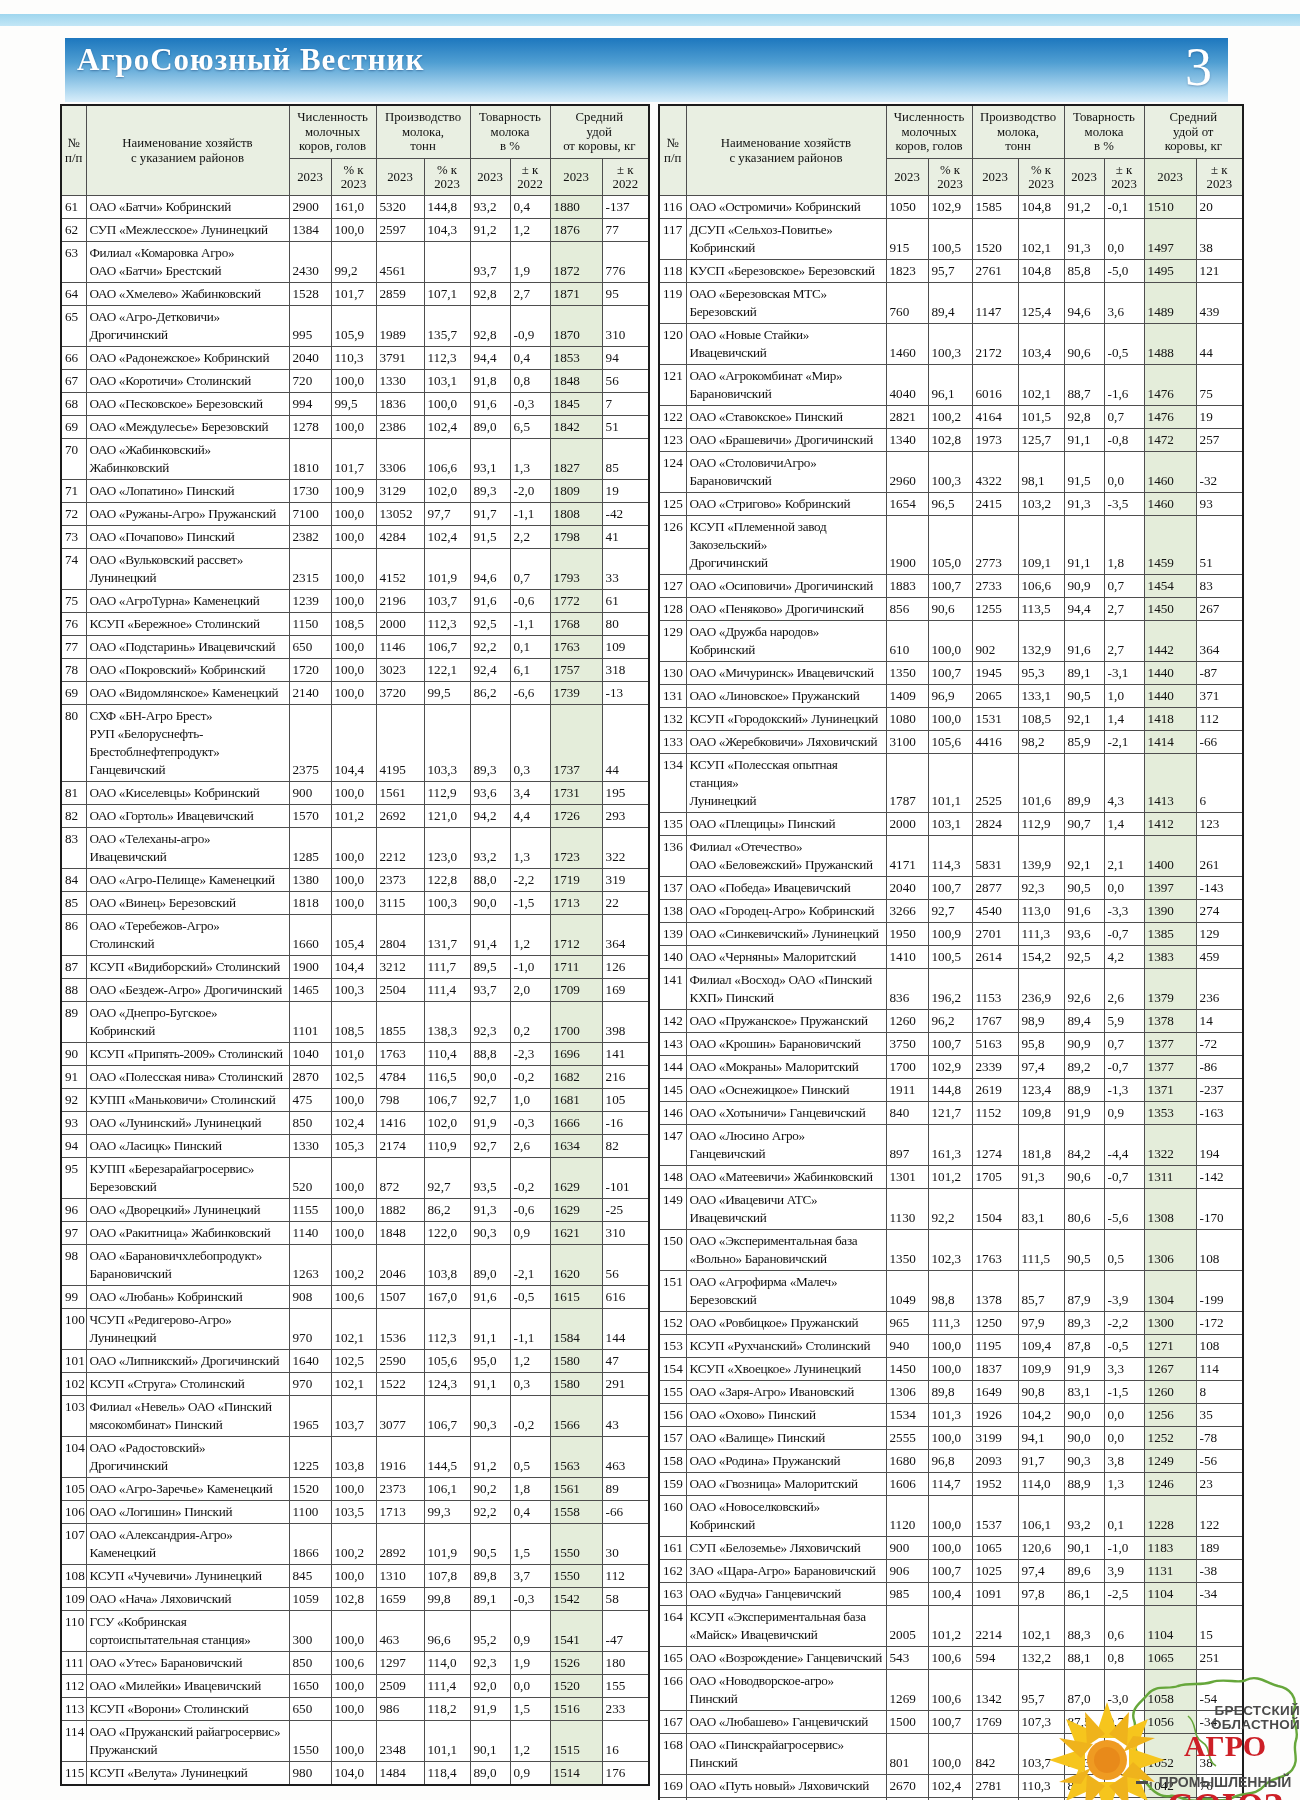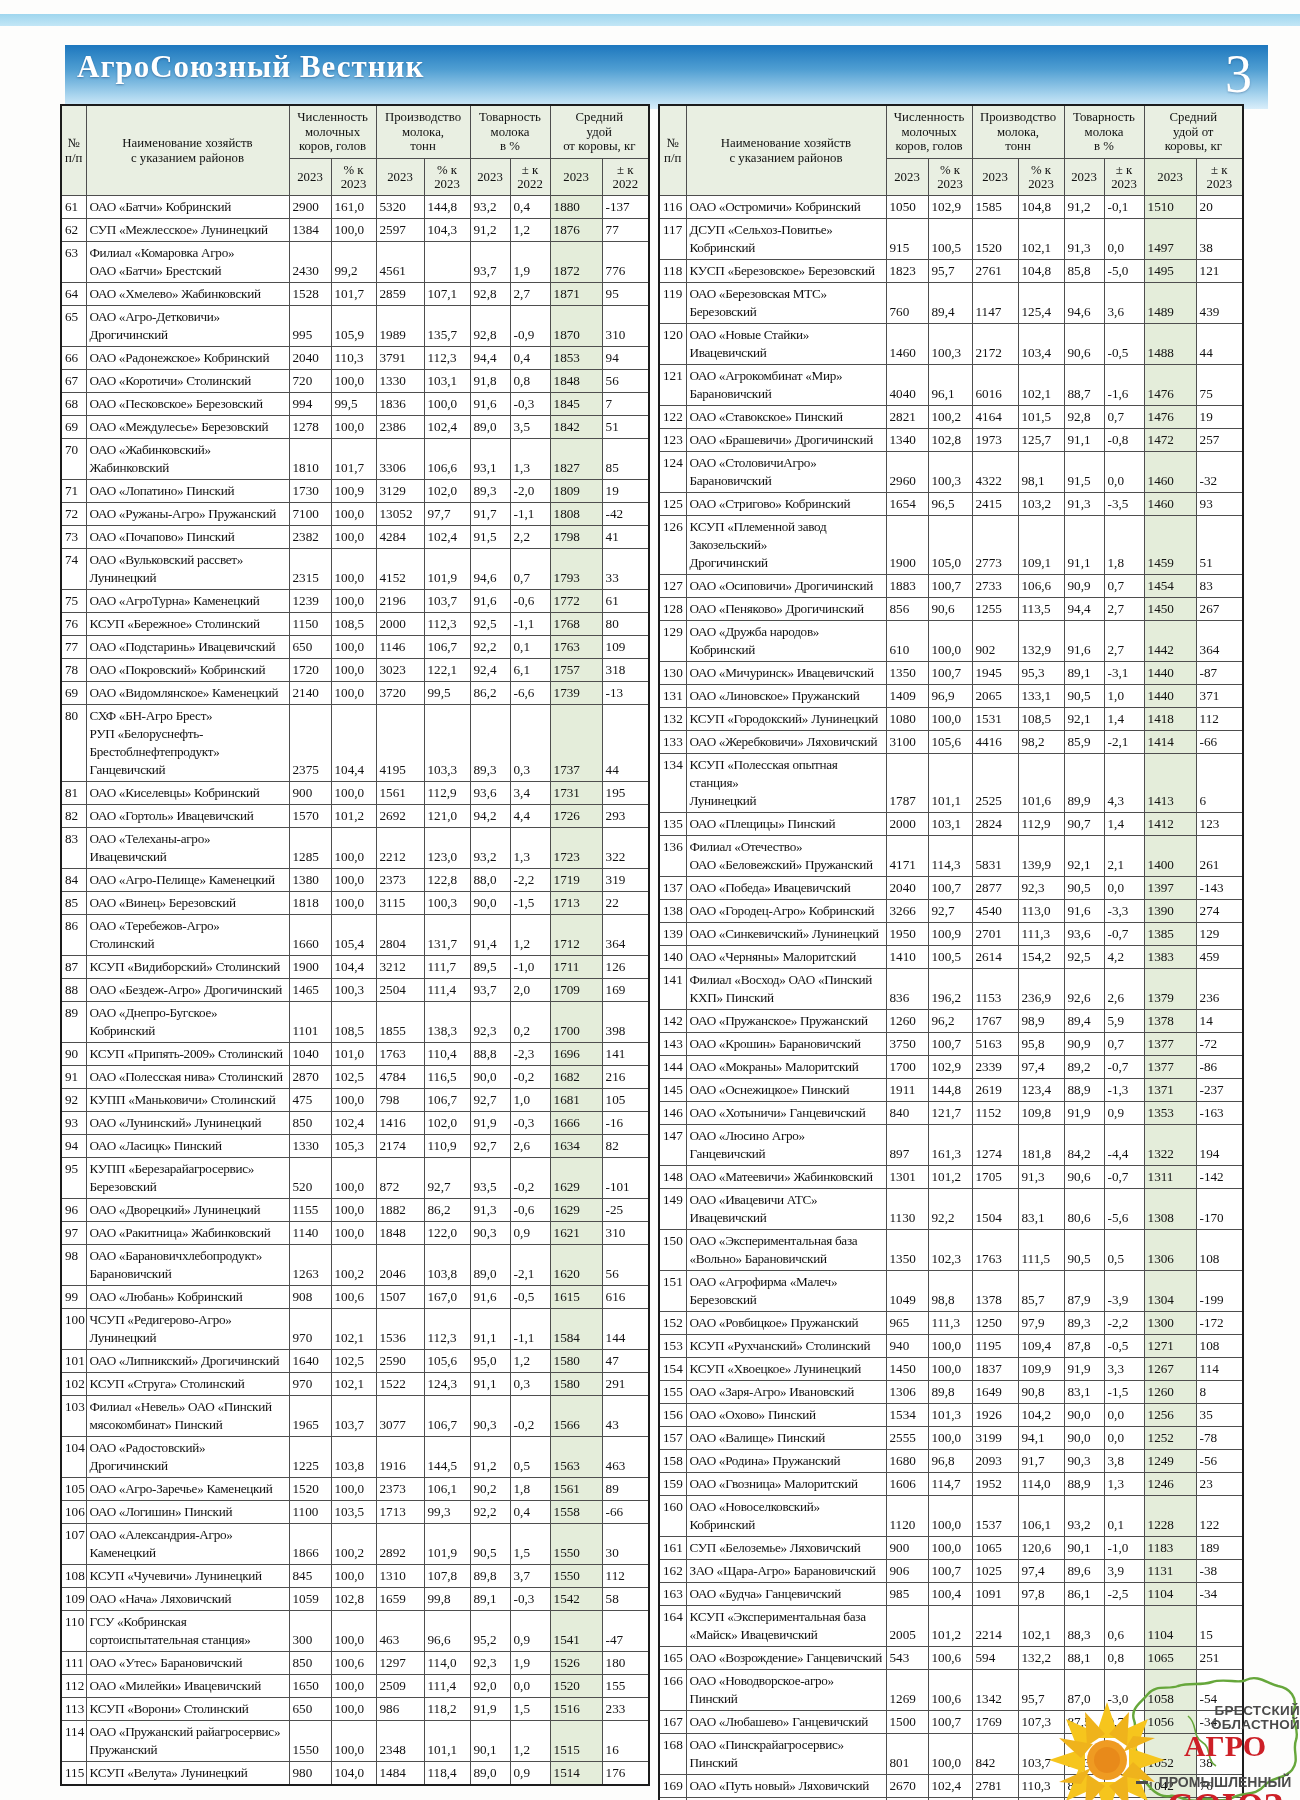--- a/index.html
+++ b/index.html
@@ -3,23 +3,23 @@
 <meta charset="utf-8">
 <style>
   html,body{margin:0;padding:0;}
   body{width:1300px;height:1800px;position:relative;background:#fdfdfc;overflow:hidden;
        font-family:"Liberation Serif",serif;}
   .abs{position:absolute;}
 
   
   .top-strip{left:0;top:14px;width:1300px;height:12px;
     background:linear-gradient(180deg,#9fd6ee,#c2e6f6);}
-  .banner{left:65px;top:45px;width:1163px;height:64px;
+  .banner{left:65px;top:38px;width:1163px;height:64px;
     background:linear-gradient(180deg,#1d77be 0%,#4f9ed2 38%,#a8d4ee 78%,#d9eefa 100%);
-    color:#ffffff;padding-left:40px;}
+    color:#ffffff;}
   .banner-title{position:absolute;left:12px;top:4px;font-size:31px;font-weight:bold;
     letter-spacing:1px;text-shadow:0 1px 2px rgba(20,60,110,.45);}
   .banner-issue{position:absolute;left:13px;top:38px;font-size:15px;font-weight:normal;
     text-shadow:0 1px 2px rgba(20,60,110,.4);margin-top:48px;}
   .banner-page{position:absolute;right:16px;top:-2px;font-size:54px;font-weight:normal;
     text-shadow:0 1px 2px rgba(20,60,110,.35);}
 
   
   table{border-collapse:collapse;table-layout:fixed;background:#fff;
         border:2.5px solid #1c1c1c;}
@@ -207,21 +207,21 @@
         <td class="">7</td>
       </tr>
       <tr>
         <td class="c-num">69</td>
         <td class="c-name">ОАО «Междулесье» Березовский</td>
         <td class="">1278</td>
         <td class="">100,0</td>
         <td class="">2386</td>
         <td class="">102,4</td>
         <td class="">89,0</td>
-        <td class="">3,5</td>
+        <td class="">6,5</td>
         <td class="green">1842</td>
         <td class="">51</td>
       </tr>
       <tr>
         <td class="c-num">70</td>
         <td class="c-name">ОАО «Жабинковский»
 Жабинковский</td>
         <td class="">1810</td>
         <td class="">101,7</td>
         <td class="">3306</td>

